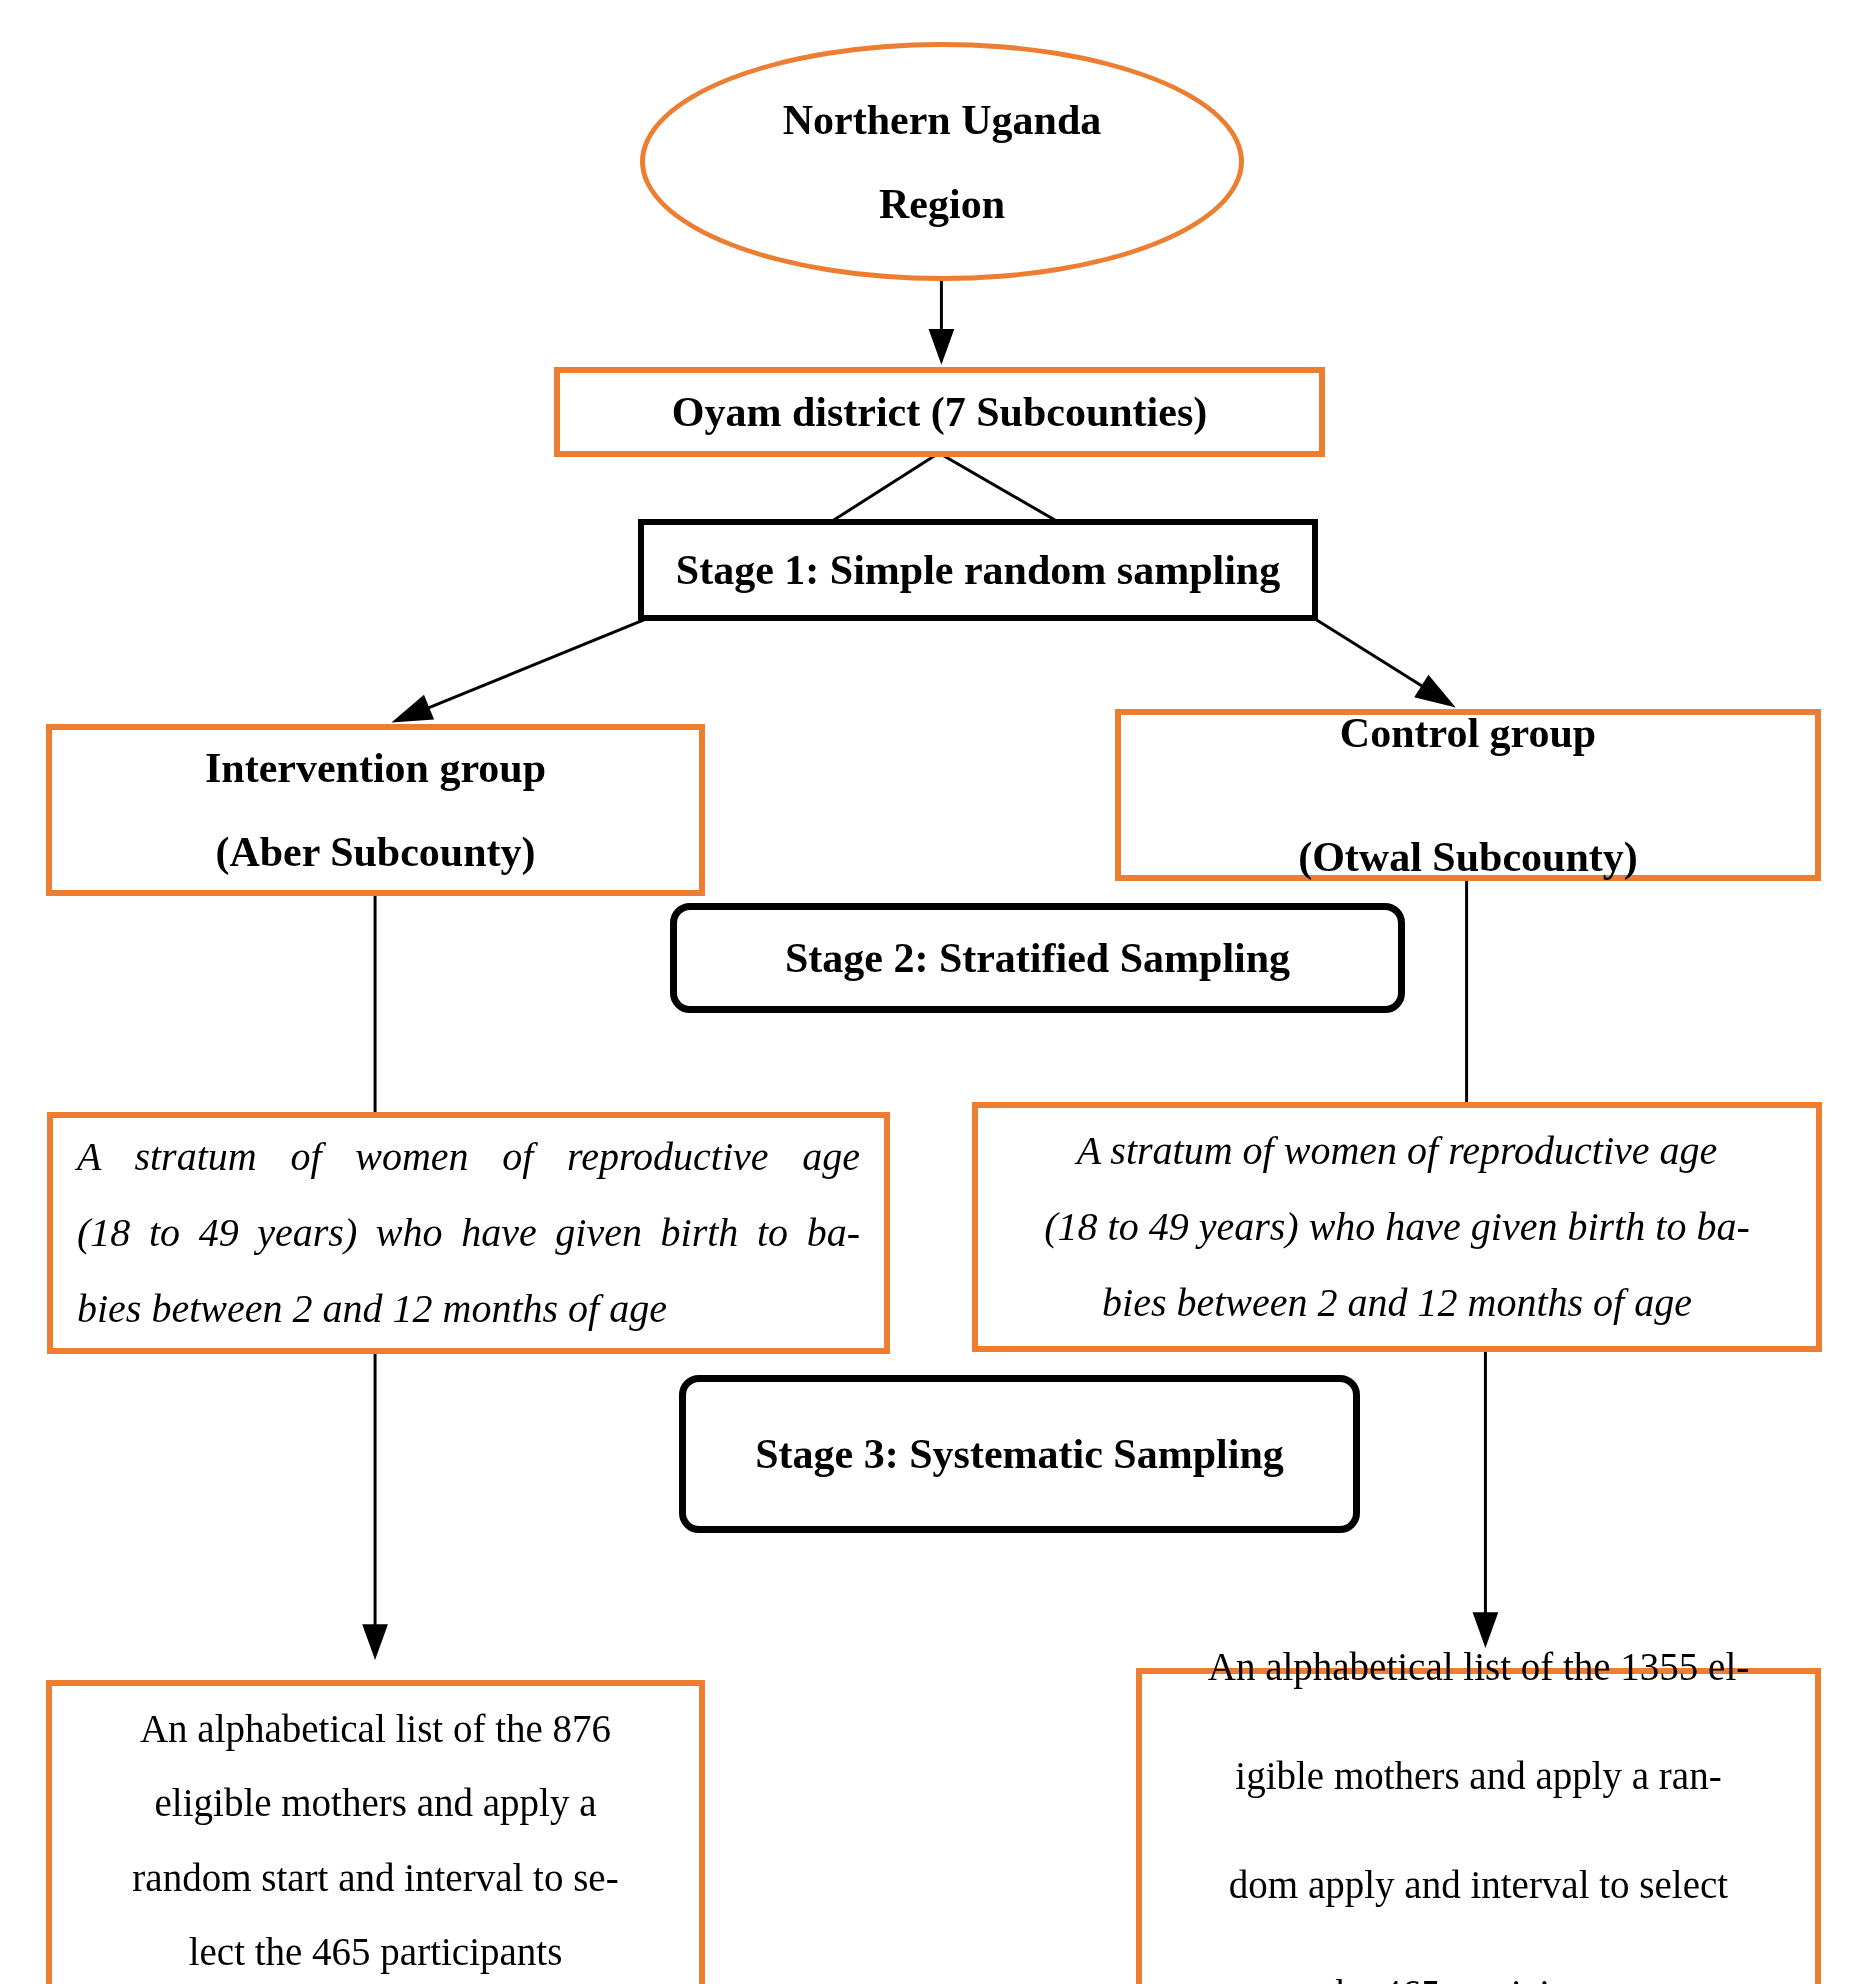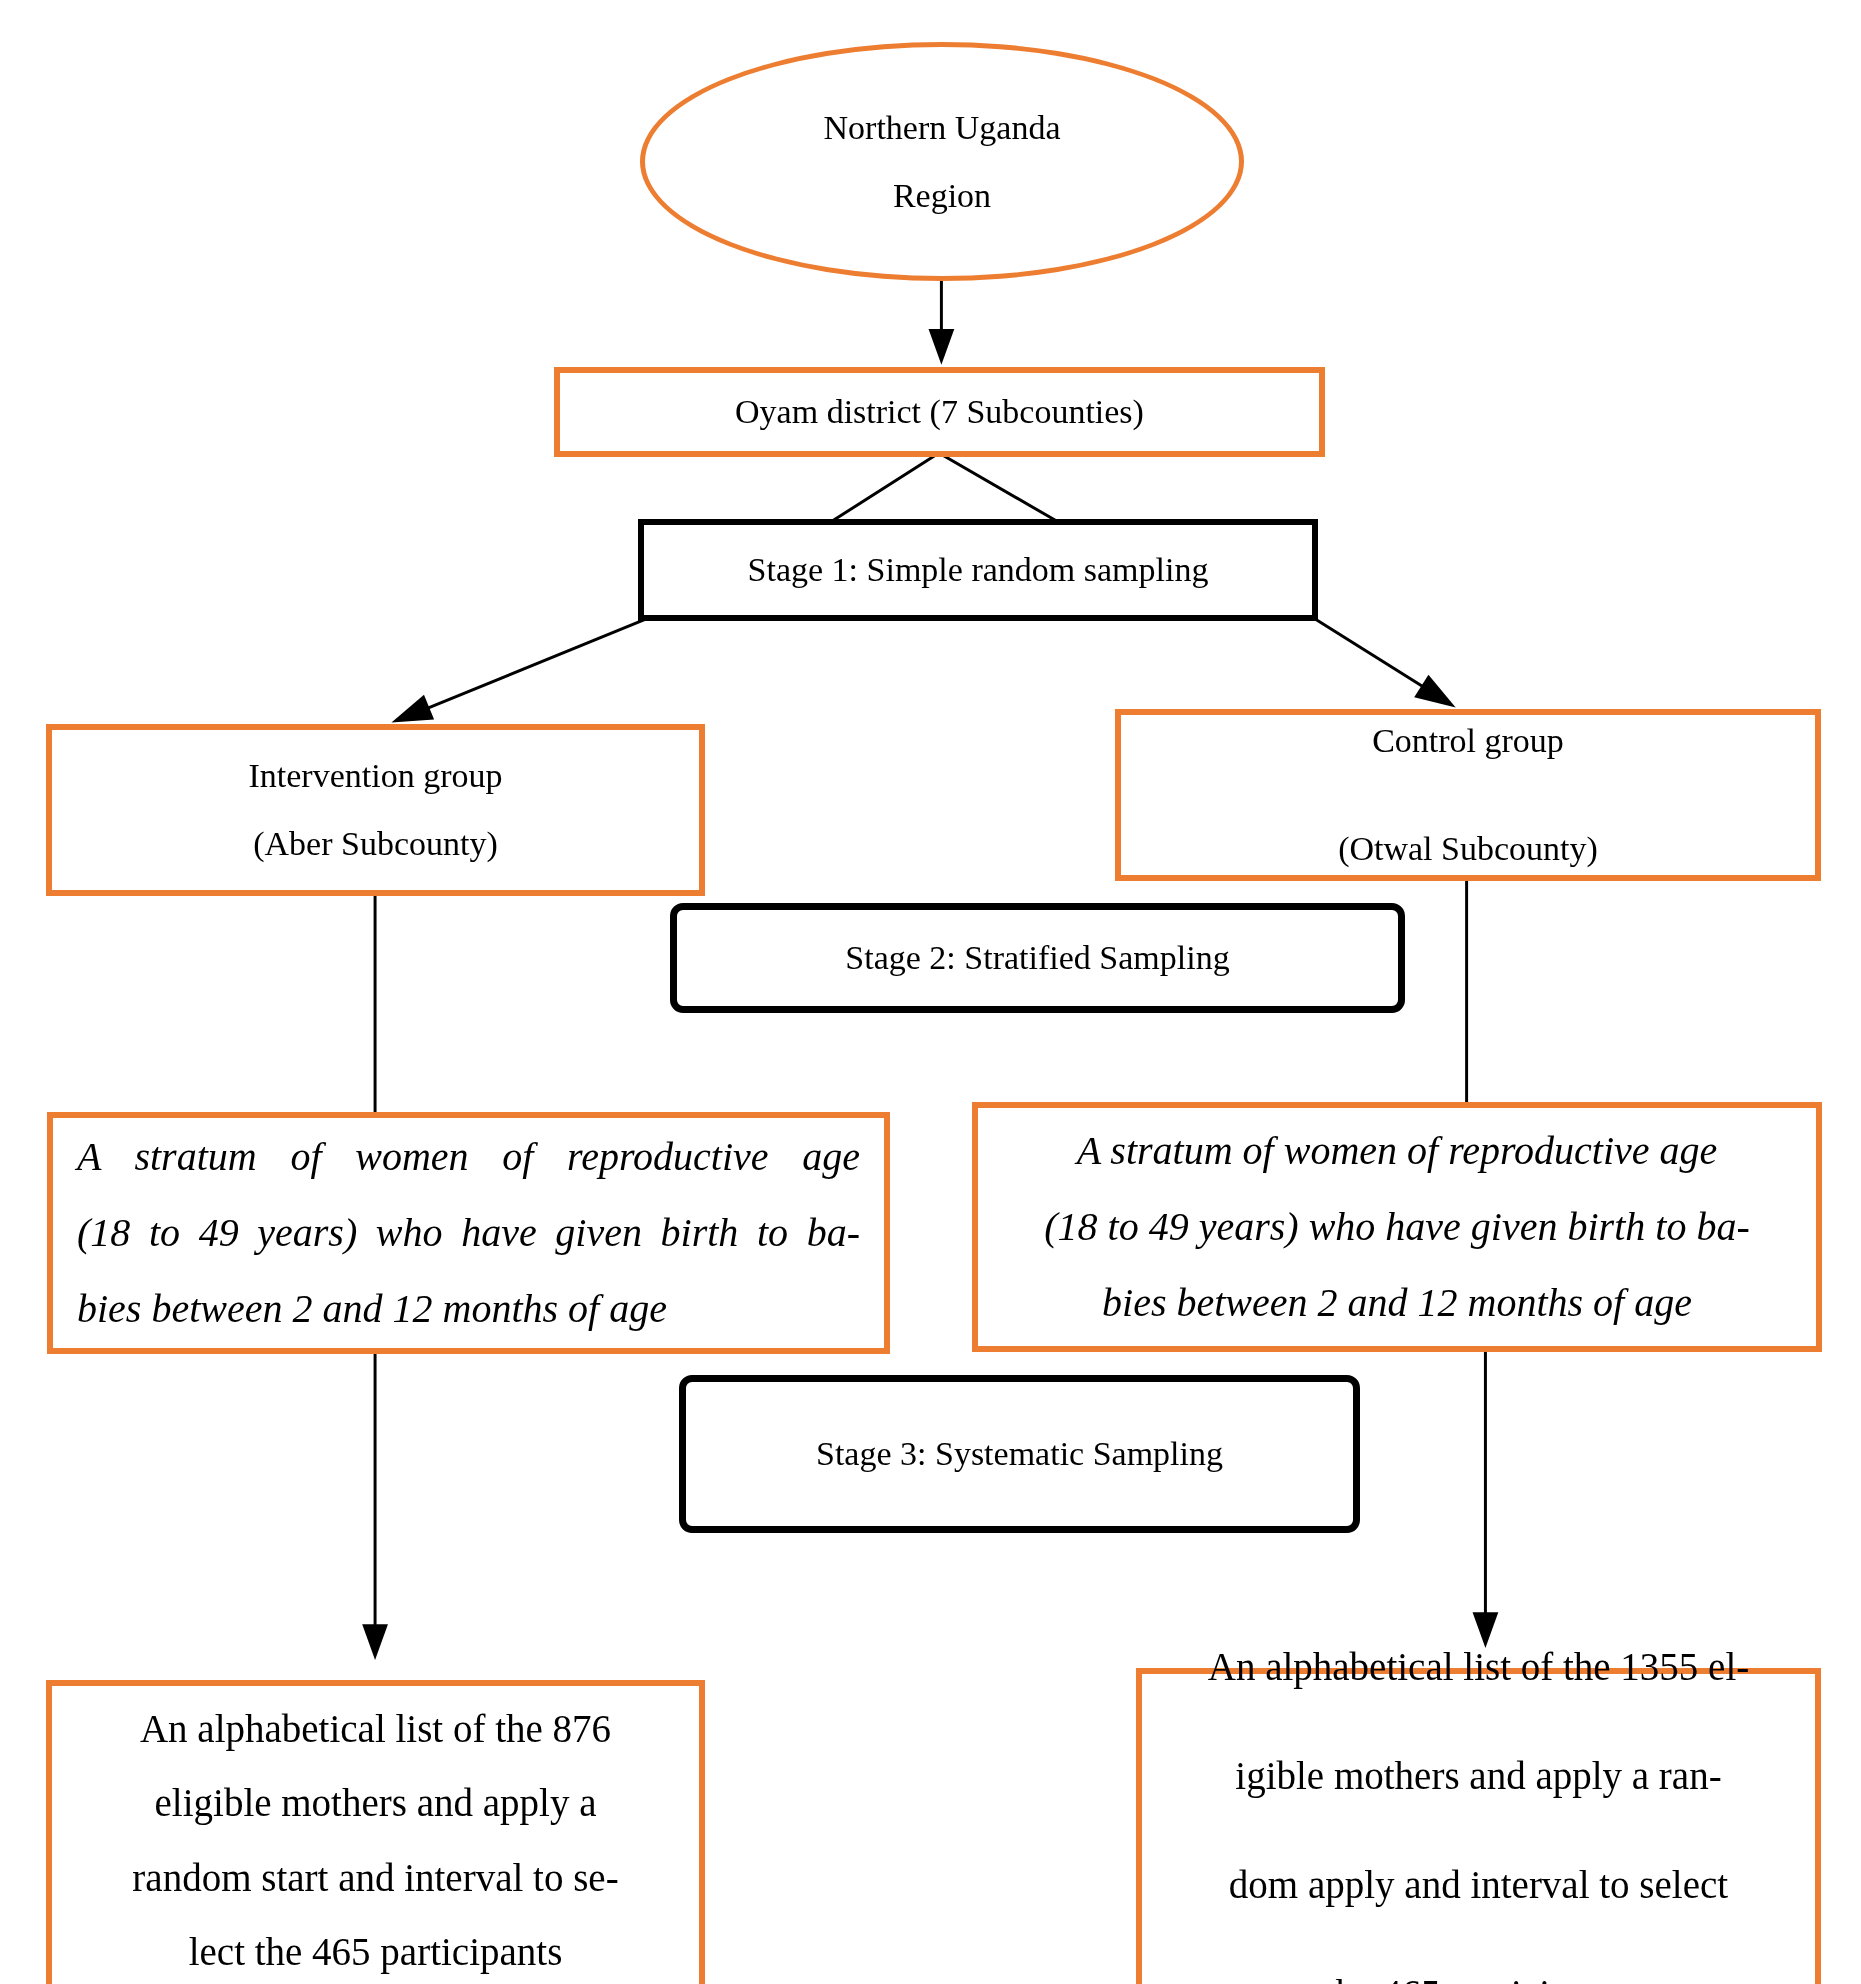--- a/index.html
+++ b/index.html
@@ -16,23 +16,23 @@
   .connector-layer{position:absolute;left:0;top:0;width:1861px;height:1985px;}
   .connector{stroke:var(--line-black);stroke-width:6;fill:none;}
   .arrowhead{fill:var(--line-black);stroke:none;}
   .node{
     position:absolute;box-sizing:border-box;background:#fff;
     display:flex;flex-direction:column;justify-content:center;align-items:center;
     text-align:center;
   }
   .orange{border:6px solid var(--accent-orange);}
   .black{border:6.4px solid var(--line-black);}
-  .round{border-radius:13px;border-width:7.4px;}
+  .round{border-radius:20px;border-width:7.4px;}
   .ellipse{border-radius:50%;border-width:5.5px;}
-  .t-main{font-size:34px;line-height:2.0;white-space:nowrap;}
+  .t-main{font-size:42px;line-height:2.0;white-space:nowrap;font-weight:bold;}
   .t-body{font-size:40px;line-height:1.9;white-space:nowrap;font-style:italic;}
   .t-list{font-size:39px;line-height:1.9;white-space:nowrap;margin-top:20px;}
   .justify-box{align-items:stretch;text-align:left;padding:0 24px;}
   .justify-box .jl{width:100%;text-align:justify;text-align-last:justify;white-space:normal;}
   .justify-box .jl-last{width:100%;text-align:left;text-align-last:left;white-space:normal;}
 </style>
 </head>
 <body>
 
 <div class="canvas">

